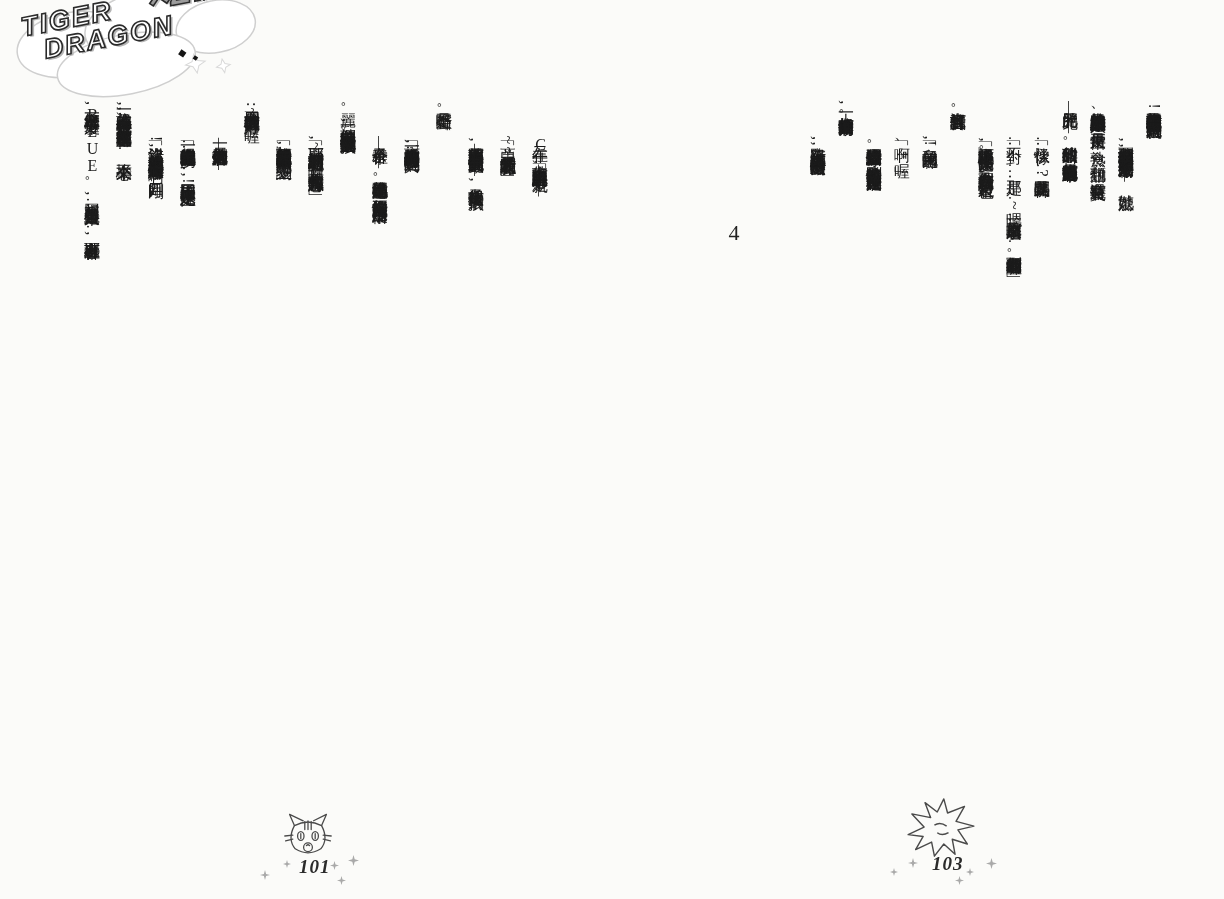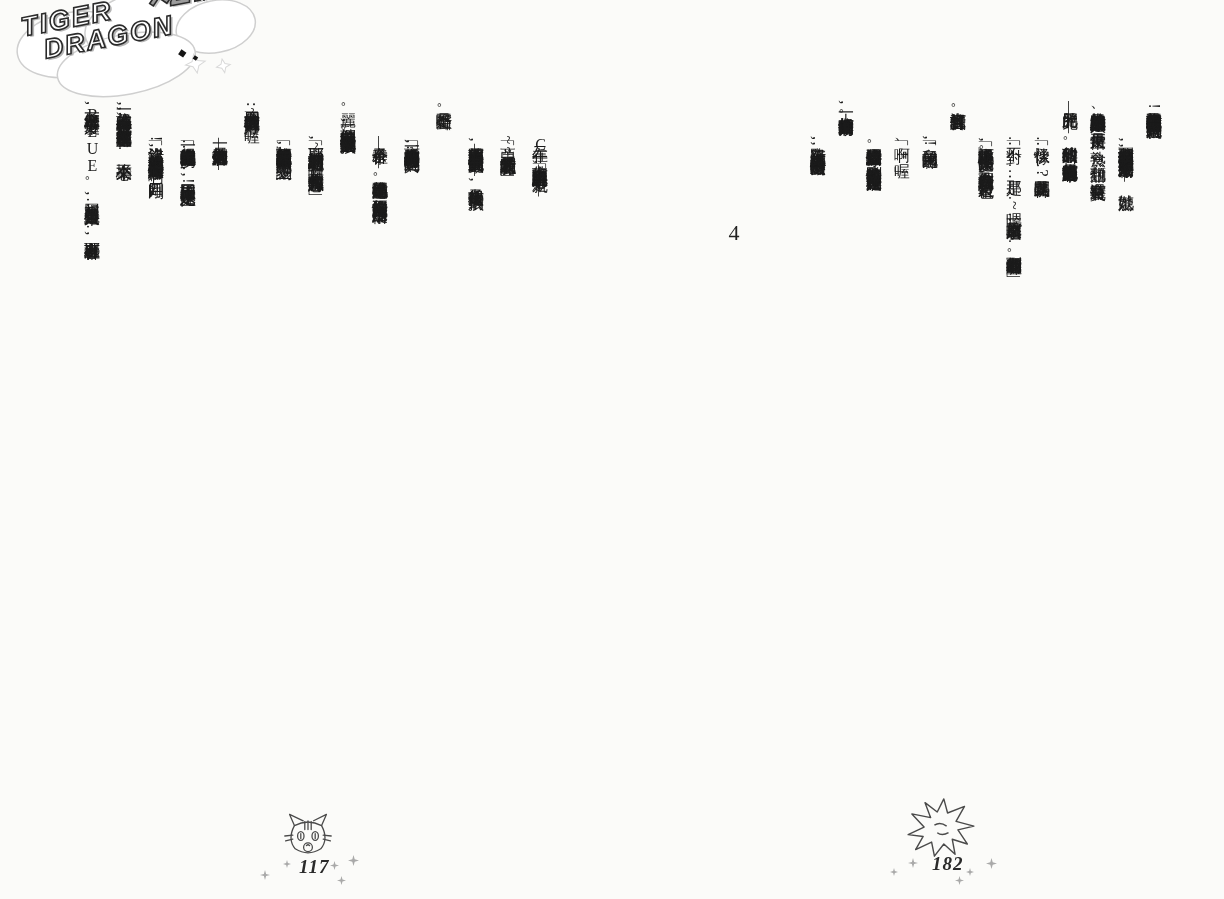--- a/index.html
+++ b/index.html
@@ -147,31 +147,31 @@
     <path d="M26 12 L26 22 M30 11 L30 22 M34 12 L34 22"></path>
     <ellipse cx="21" cy="30" rx="4" ry="5.5"></ellipse>
     <ellipse cx="39" cy="30" rx="4" ry="5.5"></ellipse>
     <path d="M21 27 L21 33 M39 27 L39 33"></path>
     <circle cx="30" cy="44" r="5.5"></circle>
     <path d="M28 42 Q30 40 32 42"></path>
     <path d="M1 30 L11 29 M2 36 L11 34"></path>
     <path d="M59 30 L49 29 M58 36 L49 34"></path>
   </g>
 </svg>
-<div class="page-num pn-l">117</div>
+<div class="page-num pn-l">101</div>
 <span class="spark sp1"></span>
 <span class="spark sp2"></span>
 <span class="spark sp3"></span>
 <span class="spark sp4"></span>
 <span class="spark sp5"></span>
 
 <svg class="doodle dragon" width="70" height="62" viewBox="0 0 74 66">
   <g fill="none" stroke="#4a4a4a" stroke-width="1.5" stroke-linejoin="round">
     <path d="M40 2 L33 16 L20 6 L26 22 L6 18 L19 32 L2 40 L18 42 L10 56 L27 48 L30 63 L40 50 L52 61 L49 45 L65 50 L55 35 L72 31 L53 26 L62 10 L44 17 Z"></path>
     <path d="M30 30 Q36 26 43 31 M33 38 Q38 42 45 38"></path>
   </g>
 </svg>
-<div class="page-num pn-r">182</div>
+<div class="page-num pn-r">103</div>
 <span class="spark sp6"></span>
 <span class="spark sp7"></span>
 <span class="spark sp8"></span>
 <span class="spark sp9"></span>
 <span class="spark sp10"></span>
 
 </body></html>

